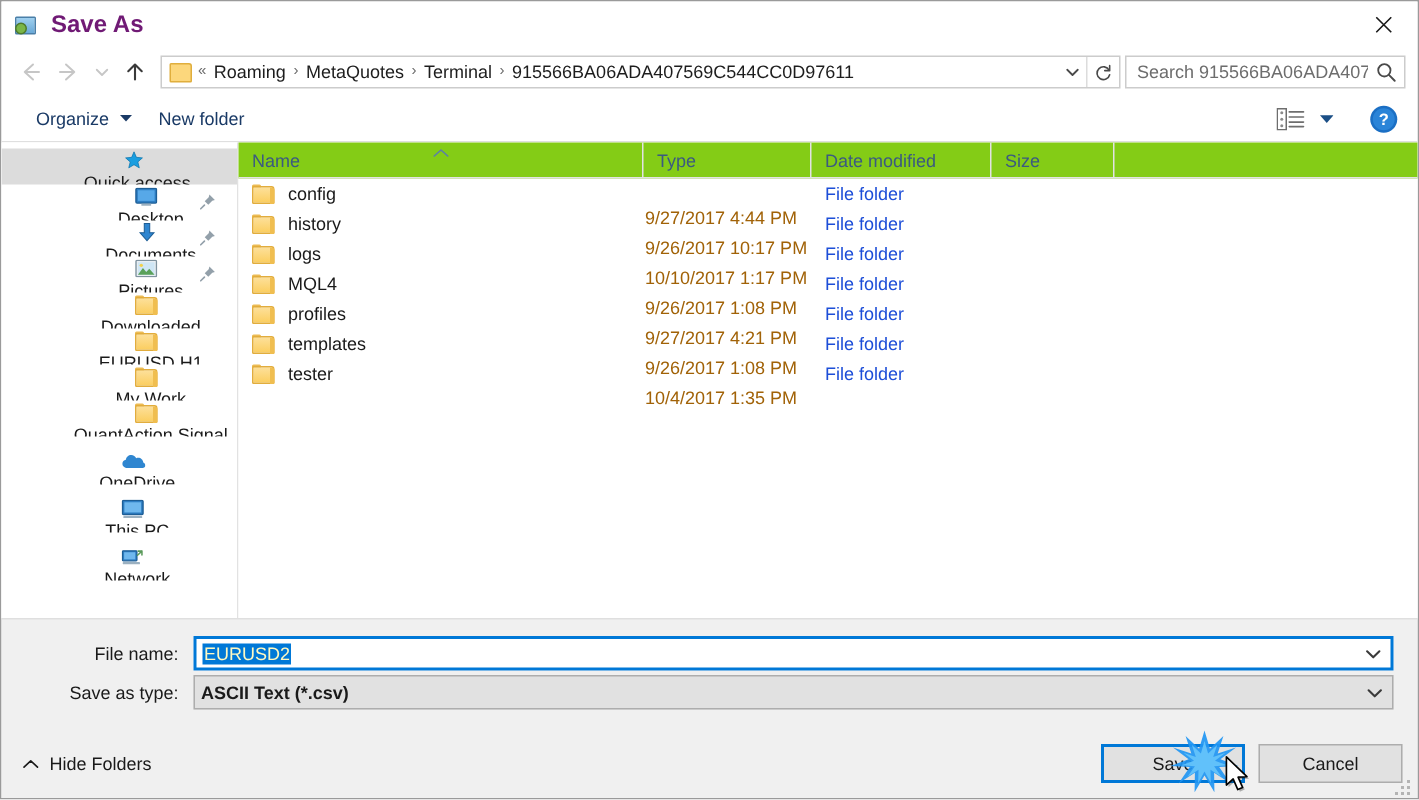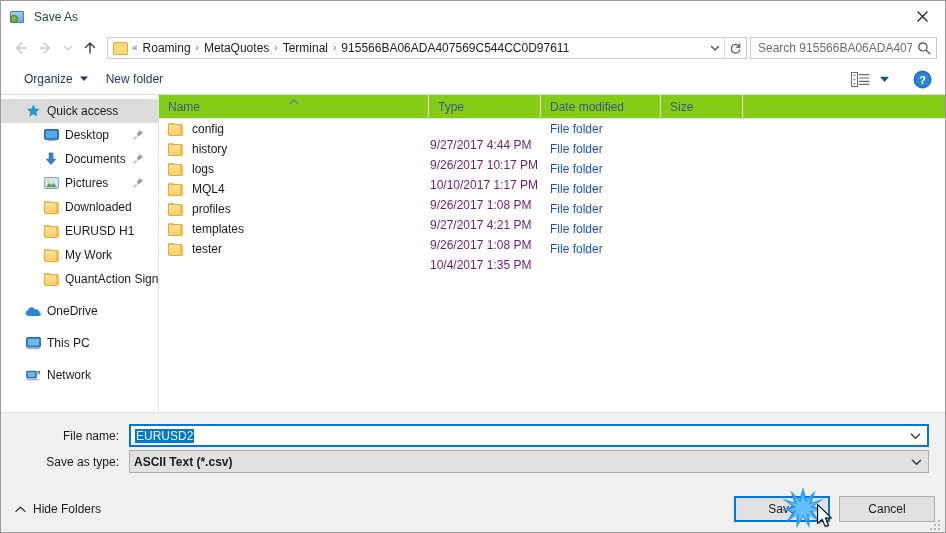--- a/index.html
+++ b/index.html
@@ -49,23 +49,24 @@
   }
   .title-icon .sq-b {
     position: absolute; left: 0; top: 6px;
     width: 8px; height: 8px;
     background: #7ab648;
     border: 1px solid #4e7a2c;
     border-radius: 50%;
   }
   .title-text {
     margin-left: 8px;
-    font-size: 12px;
-    color: #14532d;
+    font-size: 16px;
+    color: #701a75;
     font-family: "Liberation Sans", sans-serif;
+    font-weight: bold;
   }
   .close-btn {
     position: absolute;
     right: 0; top: 0;
     width: 46px; height: 30px;
     display: flex; align-items: center; justify-content: center;
     cursor: default;
   }
   .close-btn svg { display: block; }
 
@@ -227,20 +228,21 @@
   }
   .nav-item {
     height: 24px;
     display: flex;
     align-items: center;
     font-size: 12px;
     color: #1a1a1a;
     cursor: default;
     position: relative;
     white-space: nowrap;
+    flex-direction: column;
   }
   .nav-item.selected { background: #dcdcdc; }
   .nav-item .ni-icon {
     width: 16px; height: 16px;
     margin-right: 6px;
     flex: 0 0 auto;
     display: flex; align-items: center; justify-content: center;
     position: relative;
   }
   .nav-item .ni-label { overflow: hidden; text-overflow: clip; }
@@ -332,21 +334,21 @@
   }
   .fc { flex: 0 0 auto; overflow: hidden; }
   .fc.c-name {
     width: 270px;
     display: flex;
     align-items: center;
     padding-left: 9px;
     color: #1a1a1a;
   }
   .fc.c-name .folder-ic { margin-right: 9px; flex: 0 0 auto; }
-  .fc.c-date { width: 120px; color: #701a75; padding-left: 1px; margin-top: 32px; }
+  .fc.c-date { width: 120px; color: #a16207; padding-left: 1px; margin-top: 32px; }
   .fc.c-type { width: 112px; color: #1d4ed8; padding-left: 1px; }
   .fc.c-size { width: 82px; color: #4a4a4a; padding-left: 1px; }
 
   
   .fields {
     background: #f0f0f0;
     border-top: 1px solid #dfdfdf;
     padding: 11px 16px 10px 16px;
     min-height: 0;
   }

